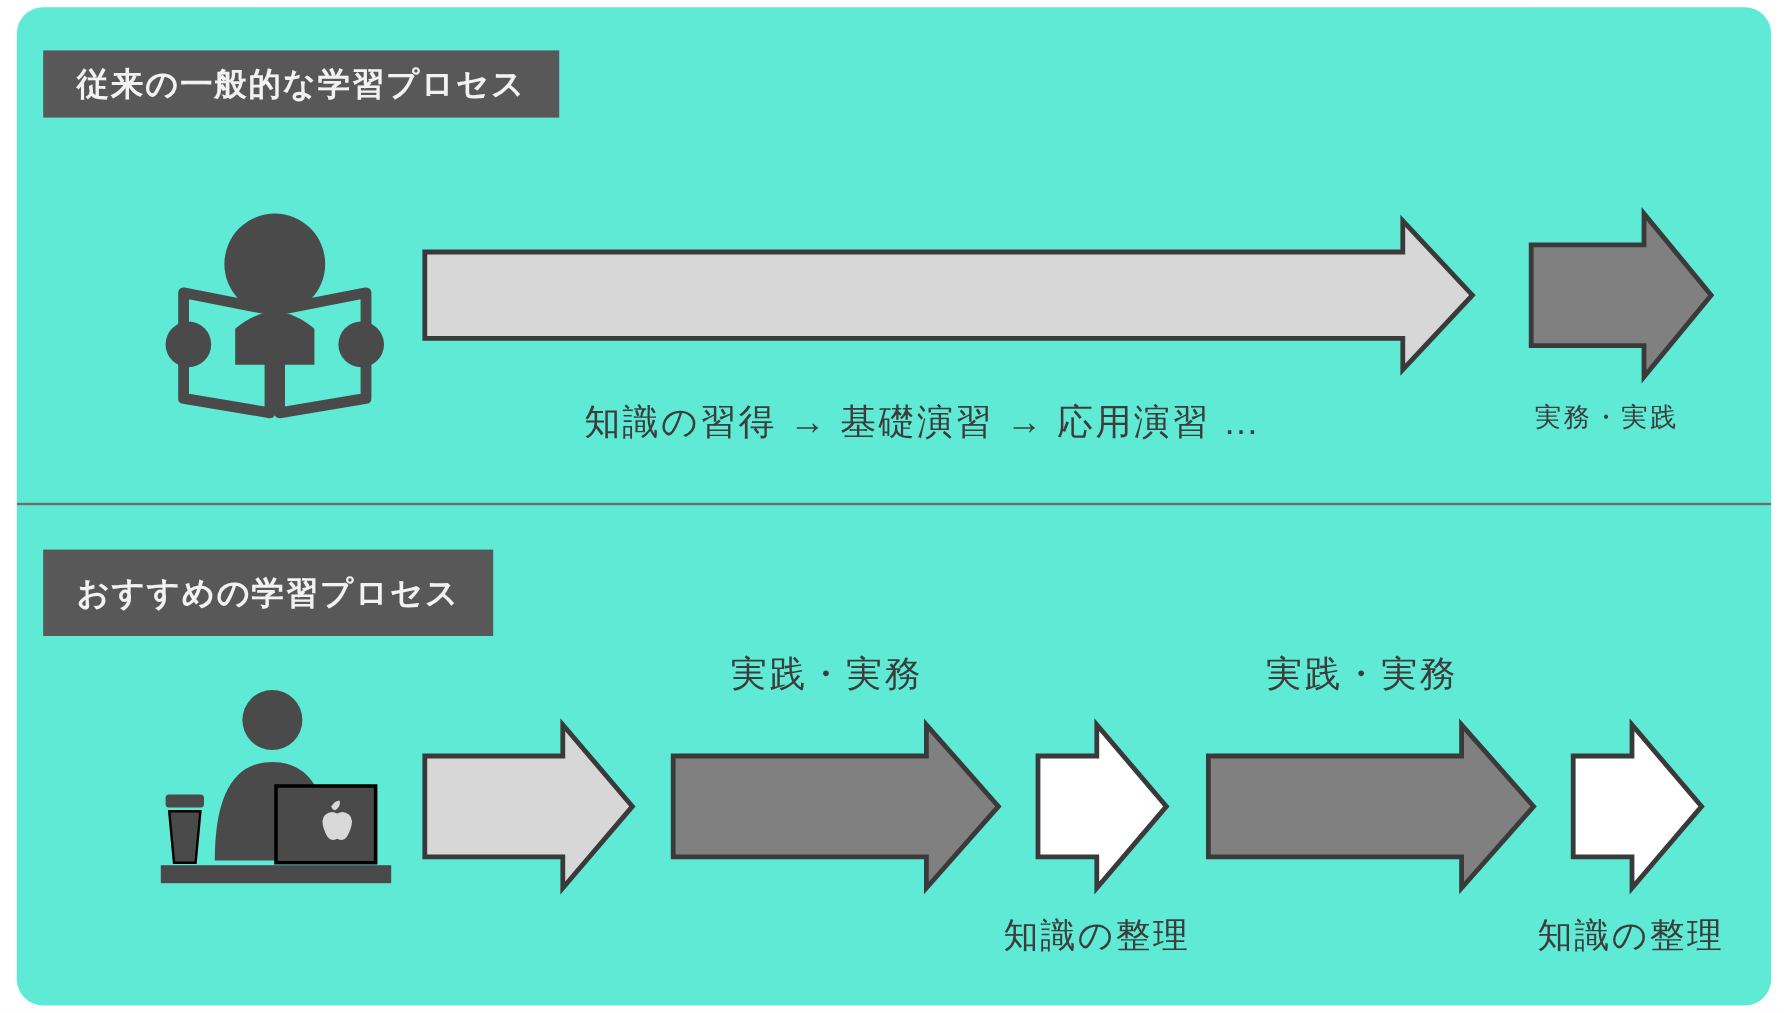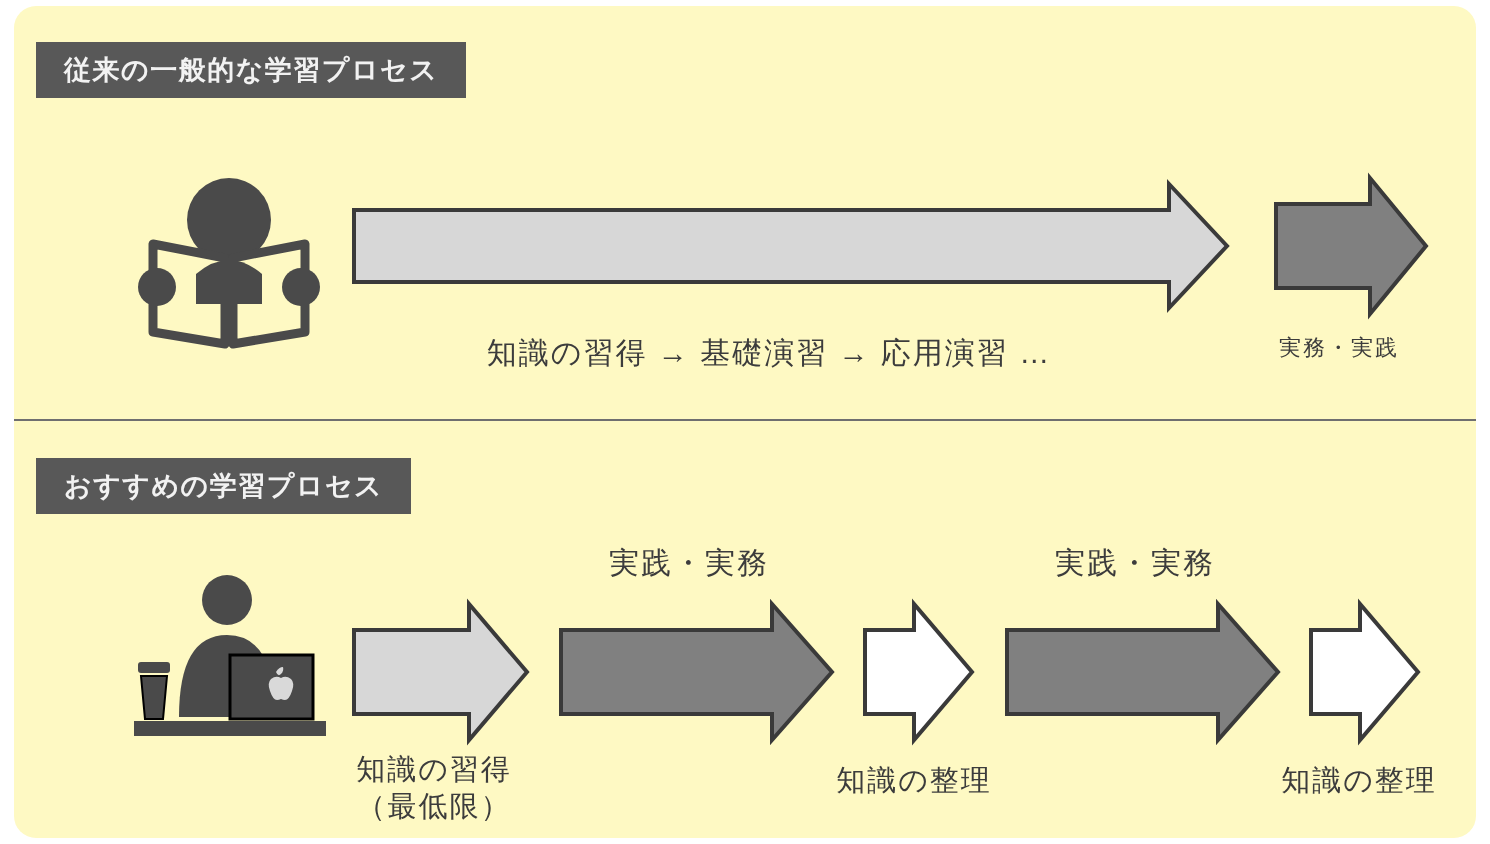--- a/index.html
+++ b/index.html
@@ -7,21 +7,21 @@
     width: 1490px; height: 844px;
     background: #ffffff;
     font-family: "Liberation Sans", "DejaVu Sans", sans-serif;
     overflow: hidden;
   }
 
   .panel {
     position: absolute;
     left: 14px; top: 6px;
     width: 1462px; height: 832px;
-    background: #fef9c3;
+    background: #5eead4;
     border-radius: 22px;
     overflow: hidden;
   }
 
   .divider {
     position: absolute;
     left: 0; top: 413px;
     width: 1462px; height: 2px;
     background: #6f6f6f;
   }
@@ -33,21 +33,21 @@
     color: #f2f2f2;
     font-size: 27px;
     font-weight: 700;
     letter-spacing: 1.5px;
     display: flex;
     align-items: center;
     padding: 0 28px;
     white-space: nowrap;
   }
   #badge-top    { left: 22px; top: 36px;  height: 56px; }
-  #badge-bottom { left: 22px; top: 452px; height: 56px; }
+  #badge-bottom { left: 22px; top: 452px; height: 72px; }
 
   
   .icon-wrap { position: absolute; }
   #icon-reader { left: 110px; top: 148px; width: 210px; height: 200px; }
   #icon-desk   { left: 110px; top: 563px; width: 212px; height: 172px; }
 
   
   .arrow-layer {
     position: absolute;
     left: 0; top: 0;
@@ -57,21 +57,21 @@
   .arrow-layer * { pointer-events: auto; }
 
   
   .lbl {
     position: absolute;
     color: #3c3c3c;
     font-size: 29px;
     font-weight: 400;
     letter-spacing: 2px;
     white-space: nowrap;
-    text-align: center;
+    text-align: right;
     line-height: 1.28;
   }
   .lbl.center { transform: translateX(-50%); }
 
   #lbl-top-steps   { left: 755px; top: 328px; font-size: 30px; }
   #lbl-top-right   { left: 1325px; top: 328px; font-size: 22px; }
 
   #lbl-practice-1  { left: 675px; top: 538px; font-size: 30px; }
   #lbl-practice-2  { left: 1121px; top: 538px; font-size: 30px; }
 
@@ -147,22 +147,18 @@
       <path d="M147 110 q5 -4 10 -1 q5 -3 10 1 q4 4 1 12 q-3 9 -7 9 q-2 0 -4 -1 q-2 1 -4 1 q-4 0 -7 -9 q-3 -8 1 -12 Z" fill="#d9d9d9"></path>
 
       <rect x="10" y="152" width="192" height="15" fill="#4a4a4a"></rect>
     </svg>
   </div>
 
   <div class="lbl center" id="lbl-practice-1">実践・実務</div>
 
   <div class="lbl center" id="lbl-practice-2">実践・実務</div>
 
-  <div class="lbl center" id="lbl-acquire">
-    <div>知識の習得</div>
-    <div>（最低限）</div>
-  </div>
 
   <div class="lbl center" id="lbl-organize-1">知識の整理</div>
 
   <div class="lbl center" id="lbl-organize-2">知識の整理</div>
 
 </div>
 
 </body></html>

